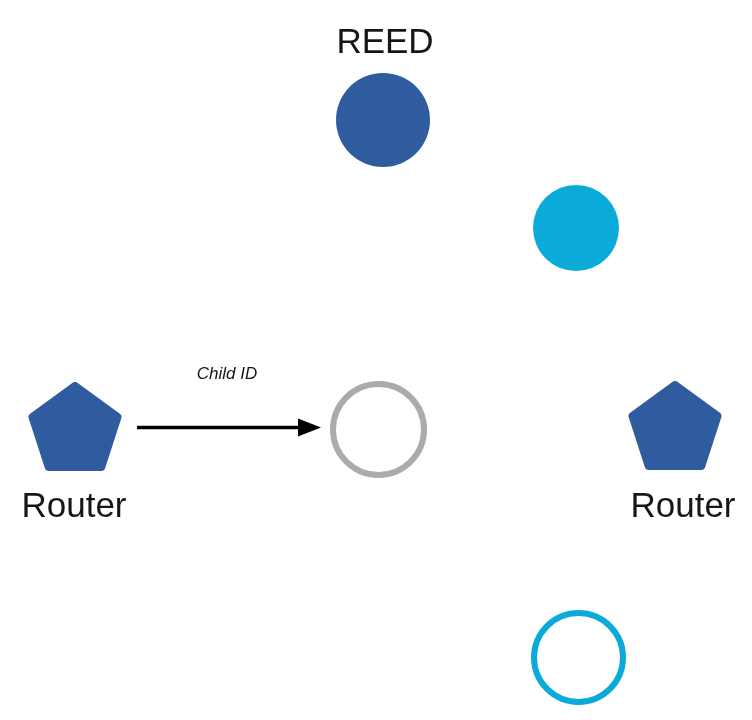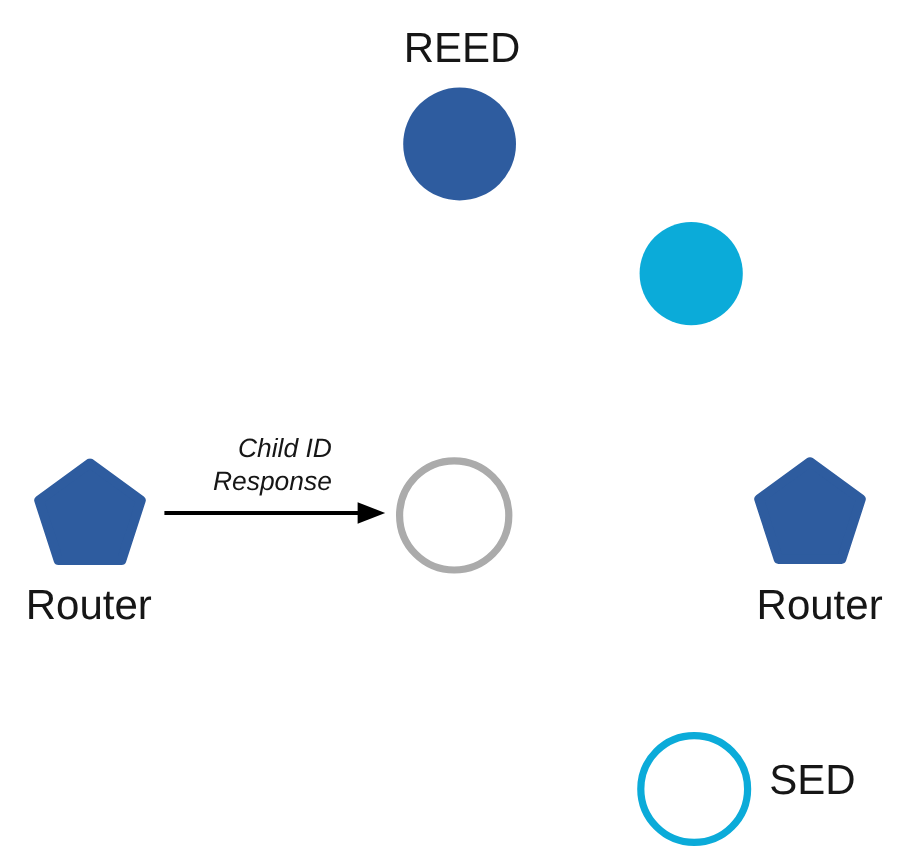--- a/index.html
+++ b/index.html
@@ -54,23 +54,23 @@
   .sed-label    { left: 641px; top: 632px; }
   .pentagon-left  { left: 28px;  top: 382px; }
   .pentagon-right { left: 628px; top: 381px; }
   .pentagon-shape { fill: var(--blue); stroke: var(--blue); stroke-width: 8; stroke-linejoin: round; }
   .arrow-svg { left: 134px; top: 415px; }
   .arrow-line { stroke: #000000; stroke-width: 3.5; }
   .arrow-head { fill: #000000; }
   .arrow-label {
     left: 227px; top: 360px;
     transform: translateX(-50%);
-    text-align: right;
+    text-align: left;
     font-style: italic;
-    font-size: 22px;
+    font-size: 17px;
     line-height: 27px;
     color: var(--ink);
     white-space: nowrap;
   }
 </style>
 </head>
 <body>
 
 <div class="canvas">
 
@@ -79,30 +79,28 @@
 
   <div class="abs circle med-circle"></div>
 
   <svg class="abs pentagon-left" width="94" height="89" viewBox="0 0 94 89">
     <polygon class="pentagon-shape" points="47,4 4.5,34.9 20.7,84.9 73.3,84.9 89.5,34.9"></polygon>
   </svg>
   <div class="abs node-label centered router-left-label">Router</div>
 
   <div class="abs arrow-label">
     <div>Child ID</div>
-    <div>Response</div>
   </div>
   <svg class="abs arrow-svg" width="190" height="25" viewBox="0 0 190 25">
     <line class="arrow-line" x1="3" y1="12.5" x2="166" y2="12.5"></line>
     <polygon class="arrow-head" points="164,3.5 187,12.5 164,21.5"></polygon>
   </svg>
 
   <div class="abs circle joining-circle"></div>
 
   <svg class="abs pentagon-right" width="94" height="89" viewBox="0 0 94 89">
     <polygon class="pentagon-shape" points="47,4 4.5,34.9 20.7,84.9 73.3,84.9 89.5,34.9"></polygon>
   </svg>
   <div class="abs node-label centered router-right-label">Router</div>
 
   <div class="abs circle sed-circle"></div>
-  <div class="abs node-label sed-label">SED</div>
 
 </div>
 
 </body></html>

